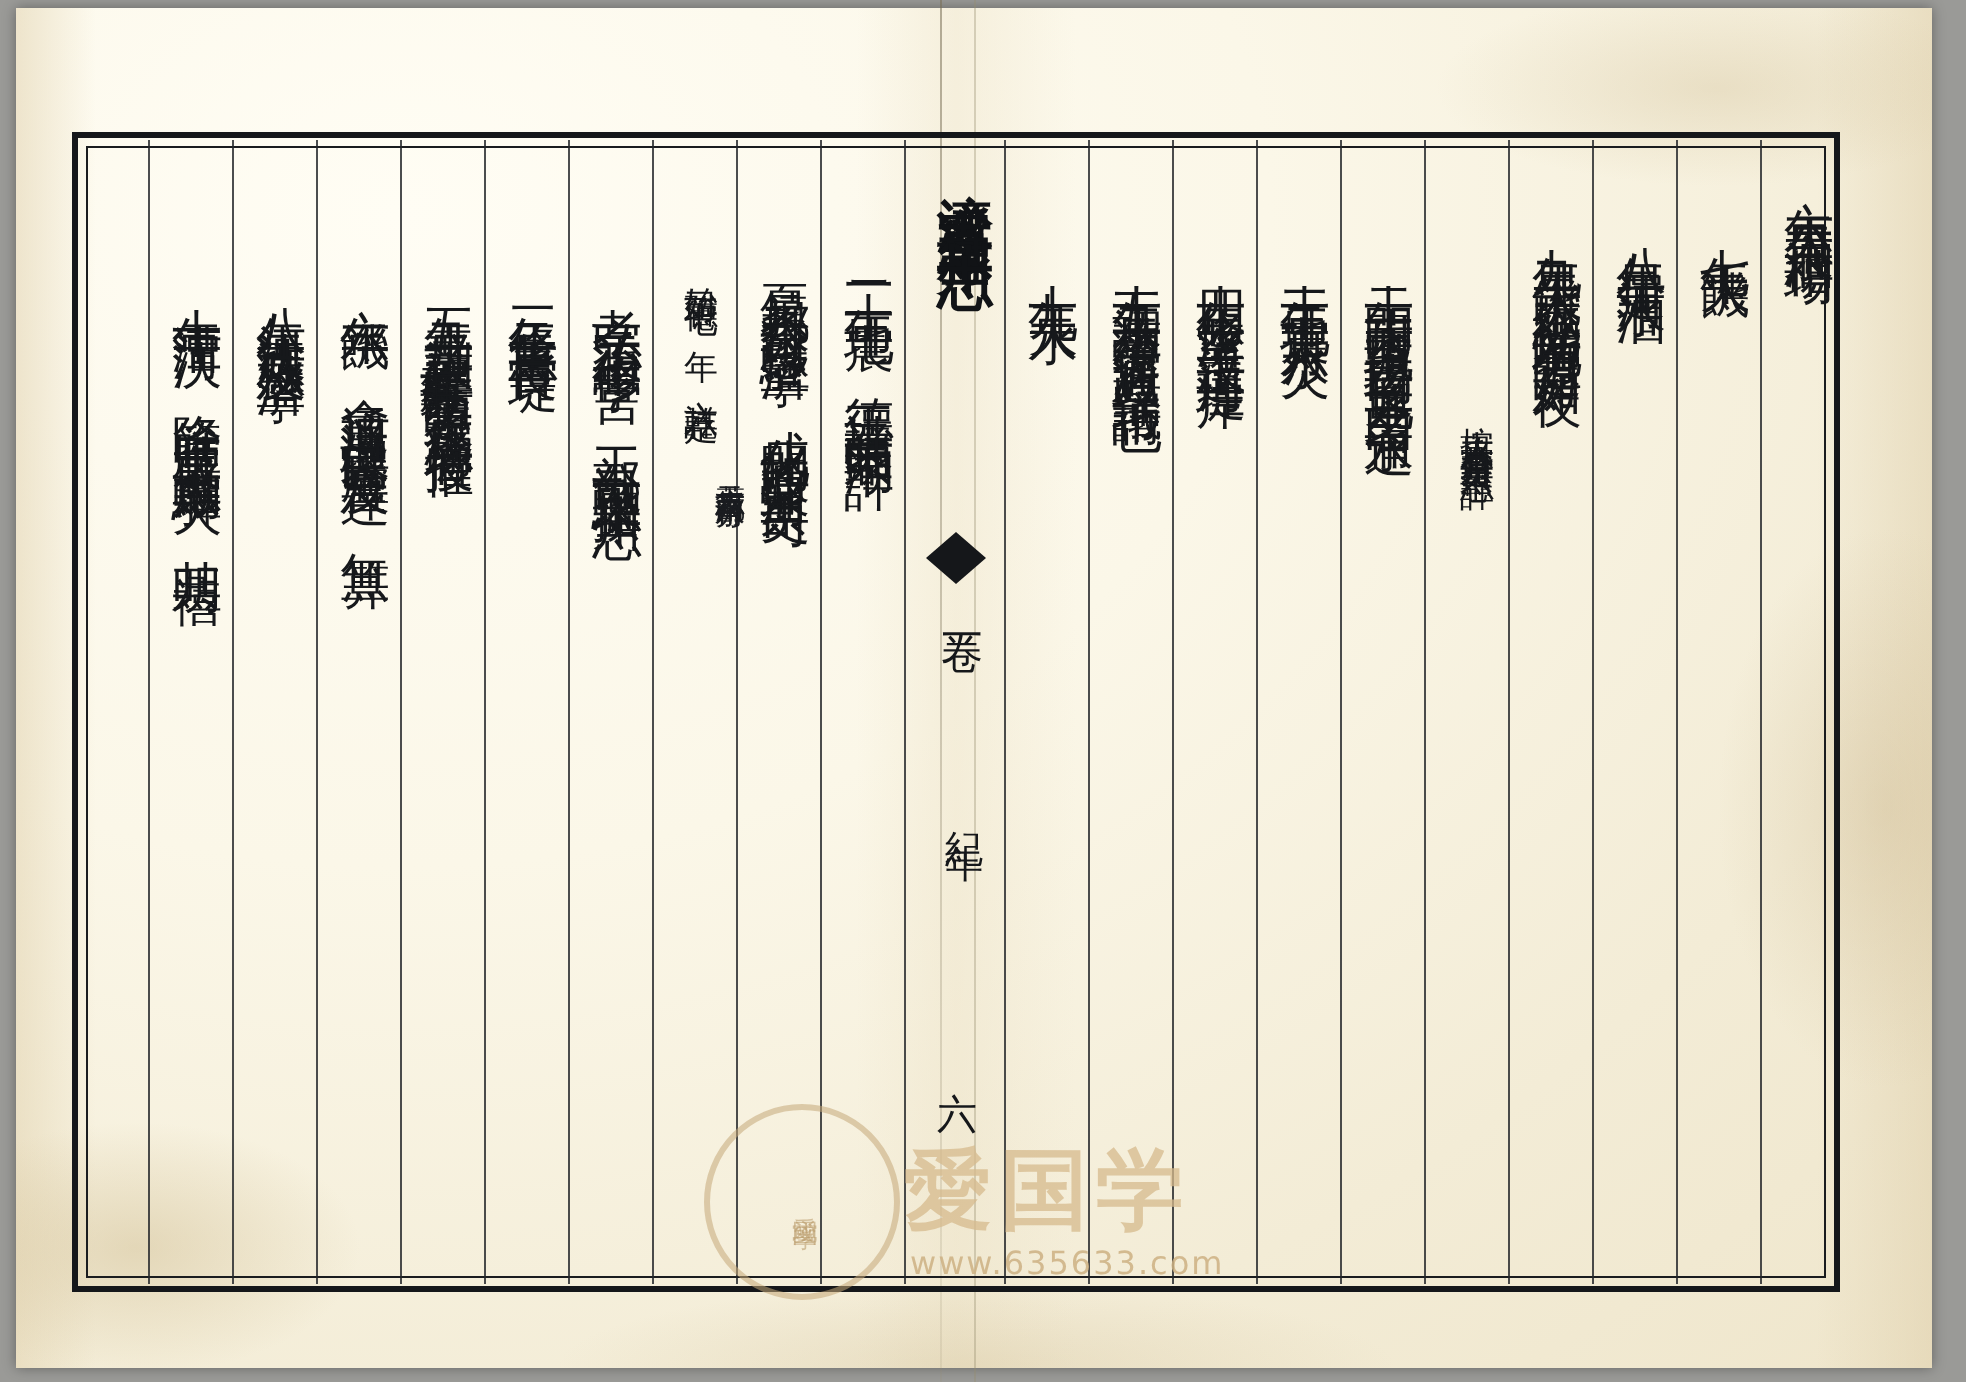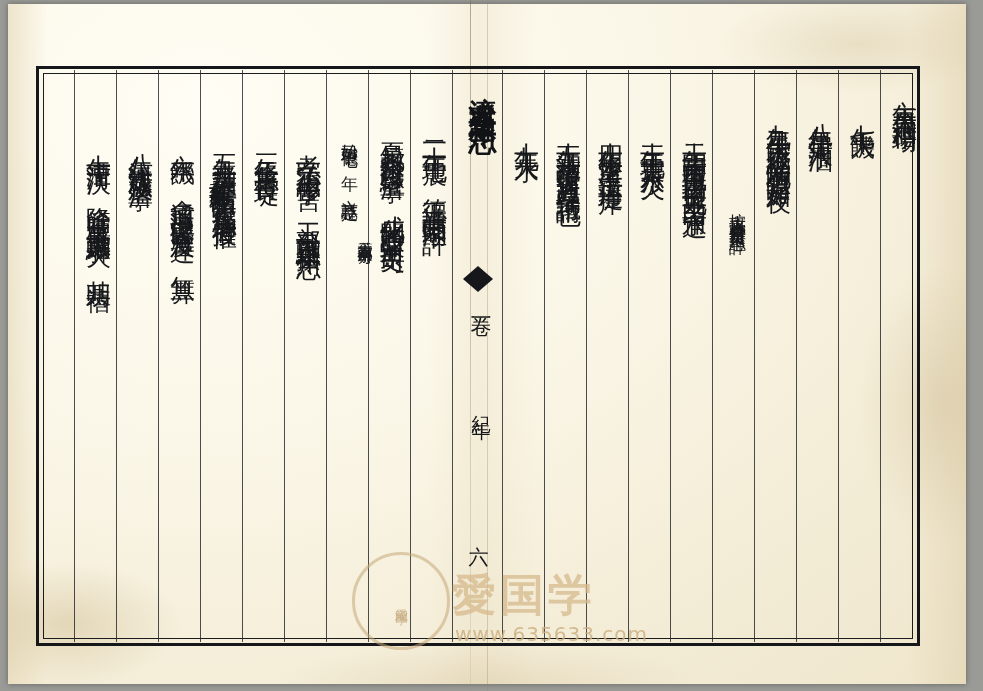--- a/index.html
+++ b/index.html
@@ -221,21 +221,21 @@
     font-size: 44px;
     font-weight: bold;
     color: rgba(214,186,140,0.75);
     letter-spacing: 4px;
     font-family: "DejaVu Sans", "Liberation Sans", sans-serif;
   }
   #wm-url {
     position: absolute;
     left: 455px;
     top: 622px;
-    font-size: 20px;
+    font-size: 16px;
     color: rgba(205,176,130,0.85);
     font-family: "DejaVu Sans", "Liberation Sans", sans-serif;
     letter-spacing: 1px;
   }
 </style>
 </head>
 <body>
 
 <div id="page">
   <div id="sheet"></div>

